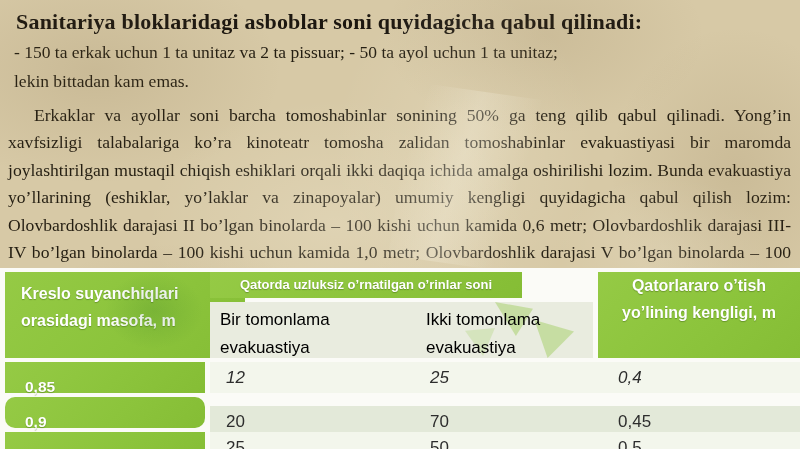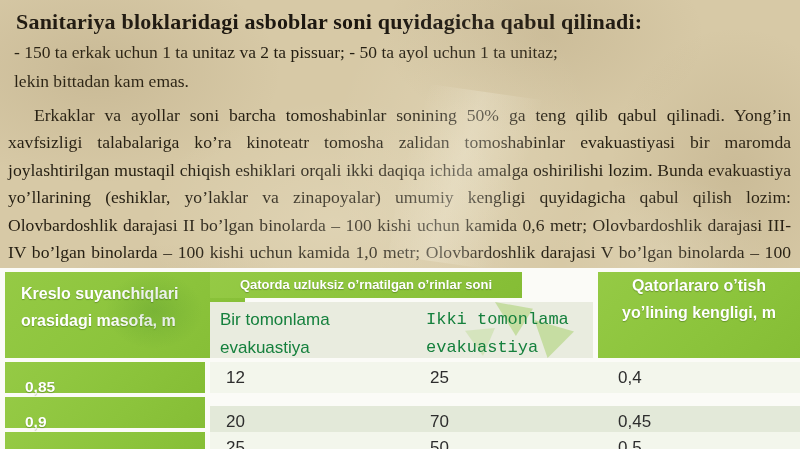--- a/index.html
+++ b/index.html
@@ -58,42 +58,42 @@
   .spanh{
     left:210px;top:4px;width:312px;height:26px;
     font-size:13px;text-align:center;line-height:25px;
   }
   .c4h{
     left:598px;top:4px;width:202px;height:86px;
     font-size:16px;line-height:27px;text-align:center;
   }
   .subband{
     left:210px;top:34px;width:383px;height:56px;background:#e9ecdf;
-    color:#15803d;font-size:17px;
+    color:#000000;font-size:17px;
   }
   .sub{position:absolute;top:4px;width:158px;line-height:28px;}
   .sub1{left:10px;}
-  .sub2{left:216px;font-family:Liberation Mono, monospace;}
+  .sub2{left:216px;}
   
   .chev{position:absolute;pointer-events:none;background:rgba(141,198,63,.38);}
   .chev1{left:285px;top:0;width:38px;height:34px;clip-path:polygon(0 0,100% 20%,55% 100%);}
   .chev2{left:320px;top:18px;width:44px;height:38px;clip-path:polygon(10% 0,100% 30%,40% 100%);}
   .chev3{left:255px;top:26px;width:30px;height:28px;clip-path:polygon(0 10%,100% 0,60% 100%);opacity:.55;}
 
   .gcell{
     left:5px;width:200px;padding:16px 0 0 20px;font-size:15.5px;
   }
   .g1{top:94px;height:31px;}
-  .g2{top:129px;height:31px;}
+  .g2{top:129px;height:31px;border-radius:10px;}
   .g3{top:164px;height:40px;}
   .band{
     left:210px;width:590px;background:#f3f6ec;color:#2d2d2d;font-size:17px;
   }
   .band.shaded{background:#e3e9d9;}
-  .b1{top:94px;height:31px;}
+  .b1{top:94px;height:31px;font-style:italic;}
   .b2{top:138px;height:31px;}
   .b3{top:164px;height:40px;}
   .v{position:absolute;top:6px;}
   .v1{left:16px;}
   .v2{left:220px;}
   .v3{left:408px;}
 </style>
 </head>
 <body>
 

